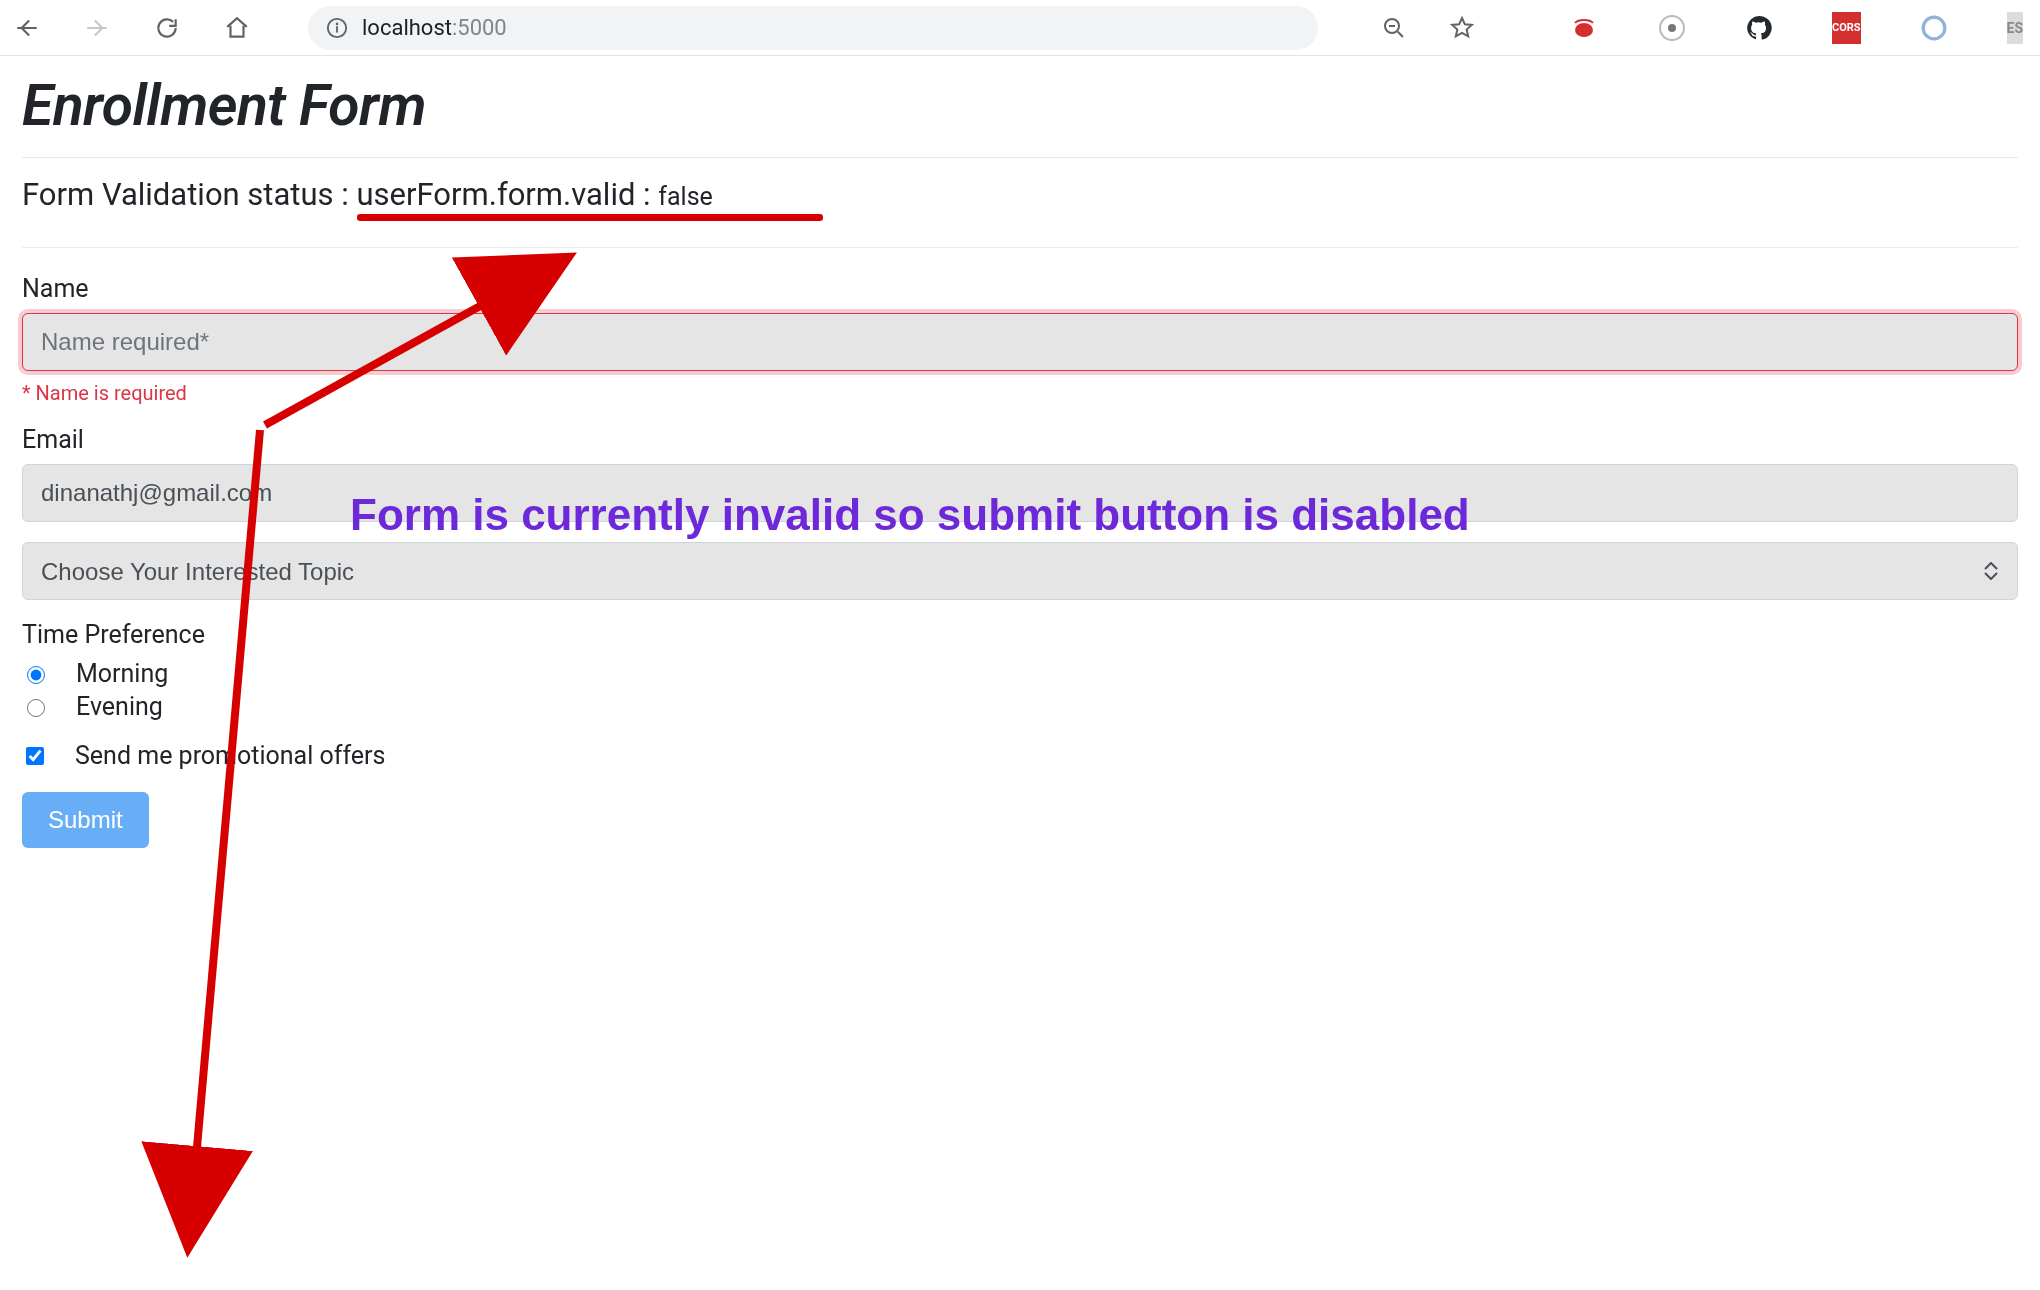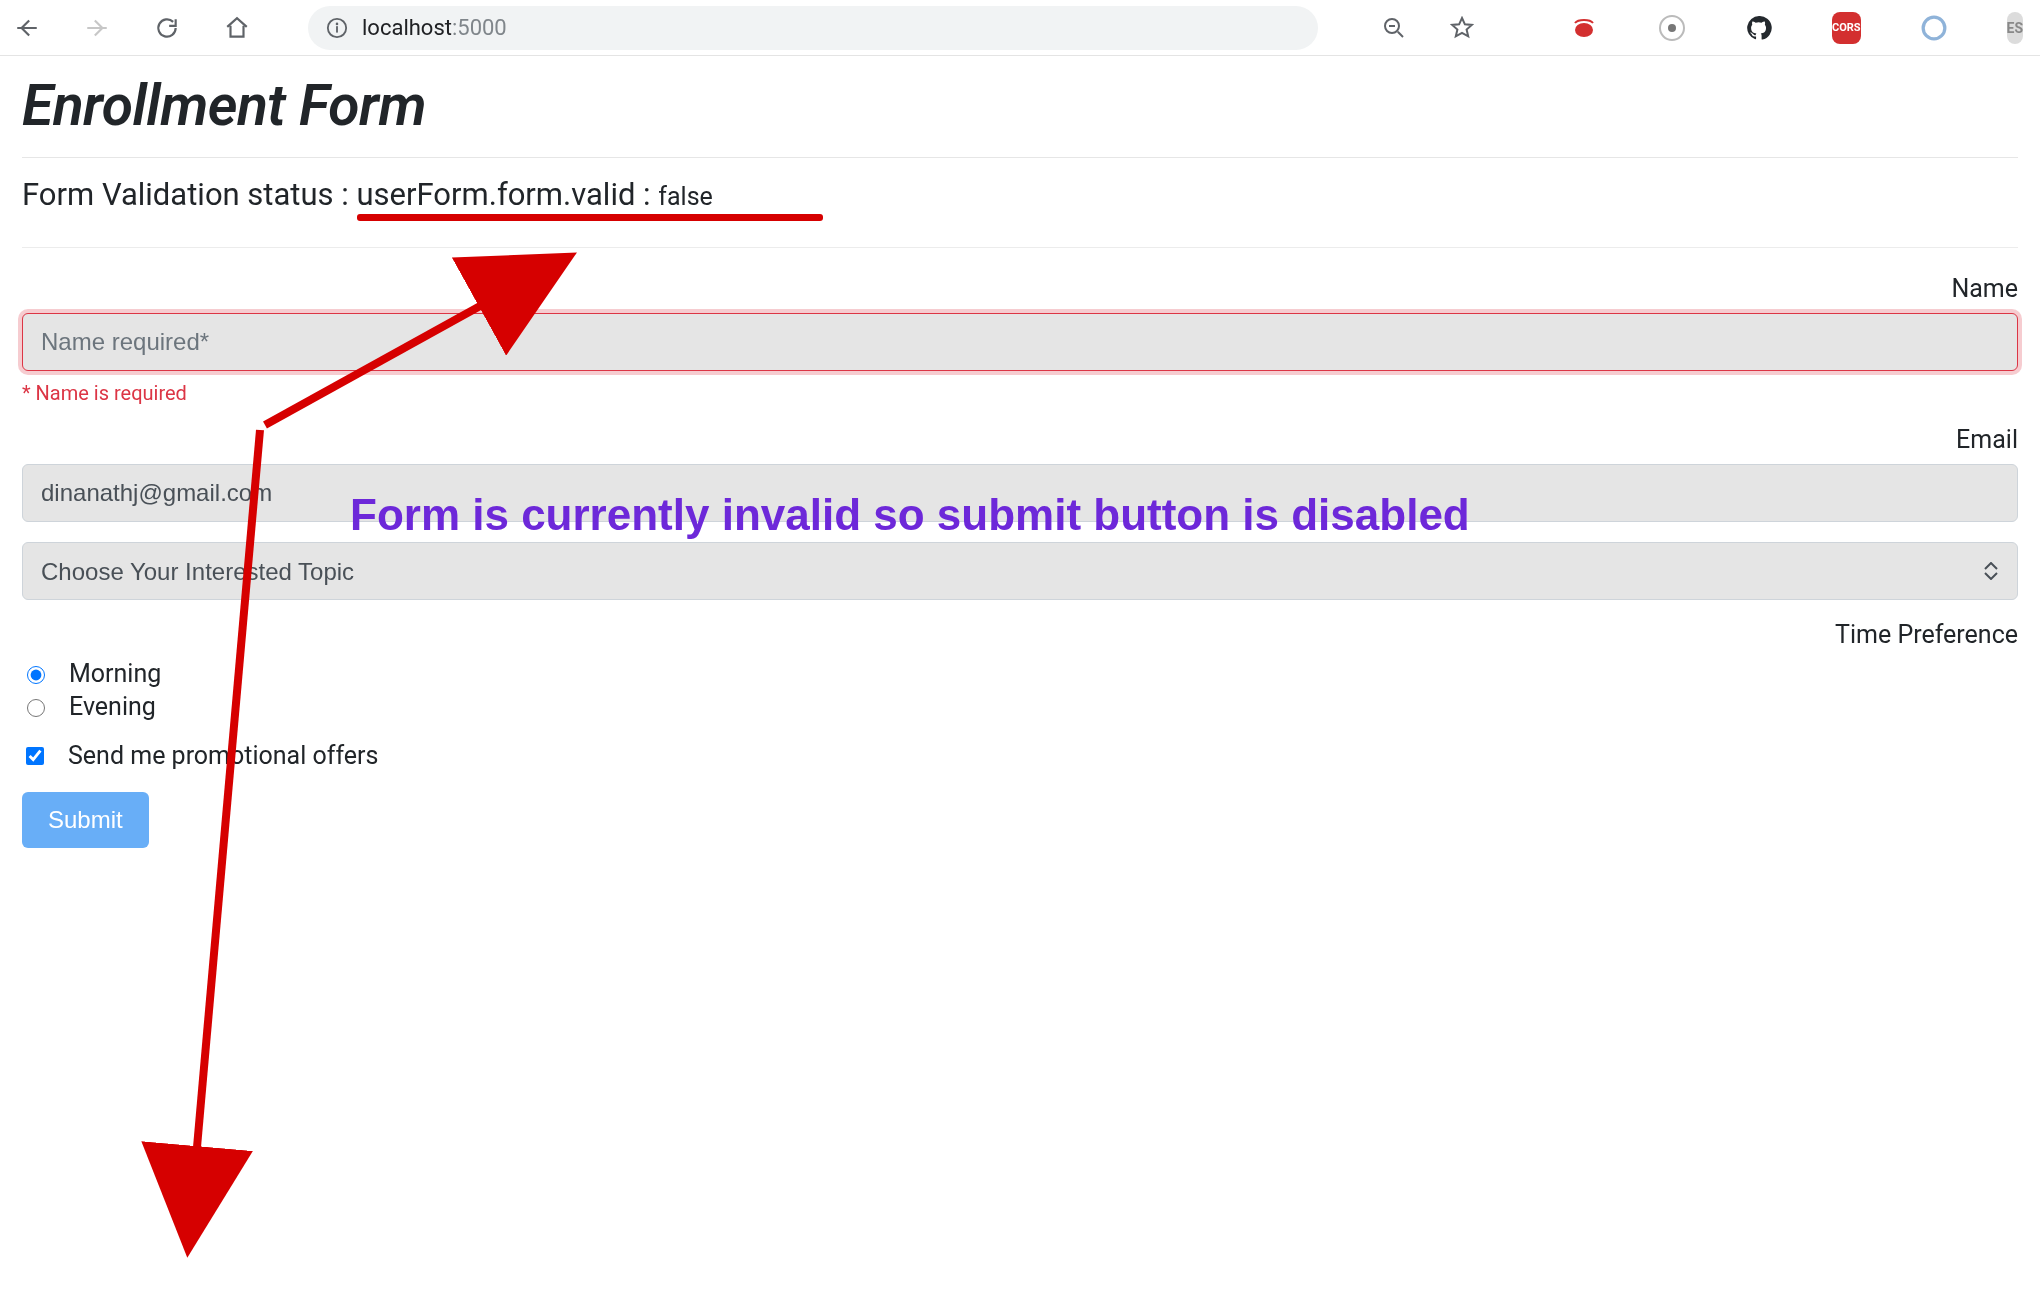--- a/index.html
+++ b/index.html
@@ -22,21 +22,21 @@
     padding:0 18px; color:#5f6368; font-size:22px;
   }
   .chrome .omnibox .info-icon { margin-right:14px; display:flex; align-items:center; }
   .chrome .omnibox .host { color:#202124; }
   .chrome .omnibox .port { color:#80868b; }
   .chrome .spacer { flex:1; }
   .chrome .action-btn {
     width:40px; height:40px; display:flex; align-items:center; justify-content:center;
     color:#5f6368;
   }
-  .chrome .ext { width:32px; height:32px; margin:0 8px; display:flex; align-items:center; justify-content:center; border-radius:8px; font-size:16px; }
+  .chrome .ext { width:32px; height:32px; margin:0 8px; display:flex; align-items:center; justify-content:center; border-radius:0; font-size:16px; }
   .ext.firebug { background:#fff; }
   .ext.eye { background:#fff; }
   .ext.octo { background:#fff; }
   .ext.cors { background:#d32f2f; color:#fff; font-weight:700; font-size:11px; }
   .ext.opera { background:#fff; }
   .ext.es { background:#dcdcdc; color:#888; font-weight:700; font-size:14px; }
   .ext.grammarly { background:#15c39a; color:#fff; border-radius:50%; font-weight:700; }
   .chrome .vsep { width:1px; height:30px; background:#dadce0; margin:0 10px; }
   .chrome .avatar { width:32px; height:32px; border-radius:50%; background:#f29900; color:#fff; display:flex; align-items:center; justify-content:center; font-weight:600; font-size:16px; margin:0 10px; }
   .chrome .kebab { width:32px; height:40px; display:flex; align-items:center; justify-content:center; color:#5f6368; }
@@ -49,40 +49,40 @@
   .status-line { font-size:31px; margin:6px 0 6px 0; }
   .status-line .small { font-size:25px; }
   .status-line .expr { position:relative; display:inline-block; }
   .status-line .expr::after{
     content:""; position:absolute; left:0; right:-110px; bottom:-8px;
     height:7px; background:#d60000; border-radius:3px;
   }
   hr.rule2 { border:none; border-top:1px solid #ececec; margin:34px 0 26px 0; }
 
   .form-group { margin-bottom:20px; }
-  .form-label { font-size:25px; margin-bottom:10px; display:block;text-align:right; }
+  .form-label { font-size:25px; margin-bottom:10px; display:block; }
   .form-control {
     width:100%; height:58px; border:1px solid #ced4da; border-radius:6px;
     padding:0 18px; font-size:24px; color:#495057; background:#e5e5e5;
   }
   .form-control::placeholder { color:#6c757d; }
   .form-control.invalid {
     border-color:#dc3545;
     box-shadow:0 0 0 4px rgba(220,53,69,0.25);
   }
   .invalid-msg { color:#dc3545; font-size:20px; margin-top:10px; }
 
   .select-wrap { position:relative; }
   .select-wrap .form-control { color:#495057; appearance:none; -webkit-appearance:none; }
   .select-caret {
     position:absolute; right:20px; top:50%; transform:translateY(-50%);
     display:flex; flex-direction:column; gap:2px; color:#495057;
   }
 
-  .radio-row, .check-row { display:flex; align-items:center; gap:21px; font-size:25px; margin:4px 0; }
+  .radio-row, .check-row { display:flex; align-items:center; gap:28px; font-size:25px; margin:4px 0; }
   input[type=radio], input[type=checkbox] { width:18px; height:18px; }
 
   .btn-submit {
     margin-top:18px; background:#68aef7; color:#fff; font-size:24px;
     border:none; border-radius:6px; padding:14px 26px; opacity:1; cursor:not-allowed;
   }
 
   
   .anno-layer { position:absolute; left:0; top:0; pointer-events:none; }
   .anno-text {

